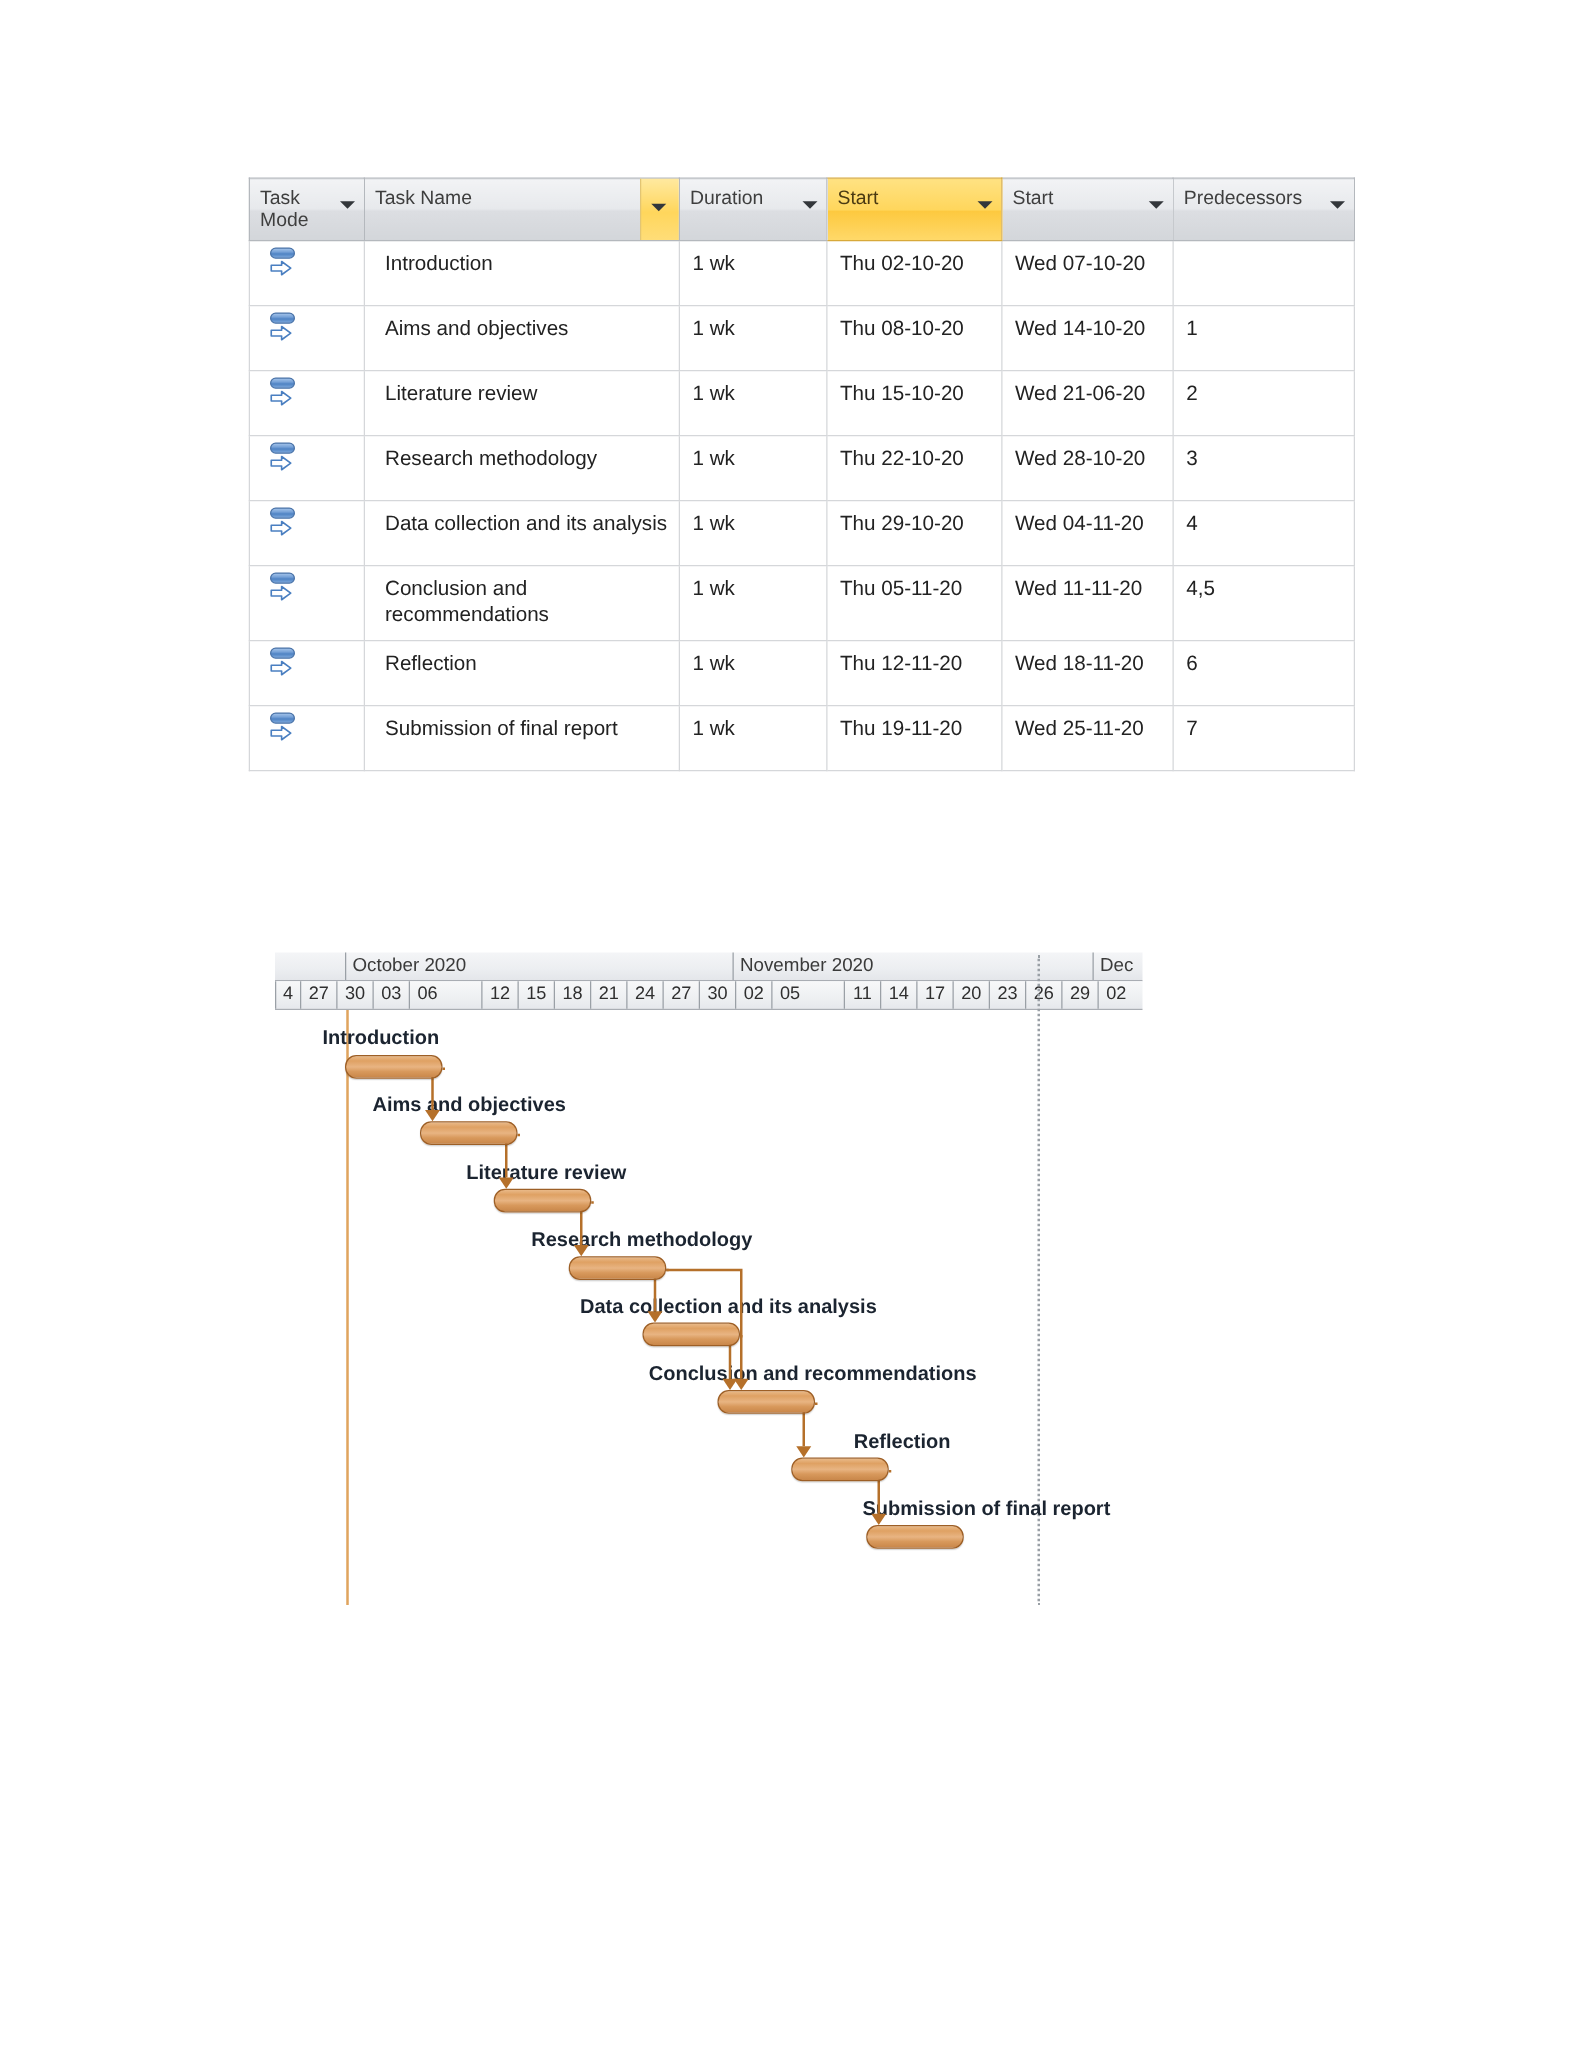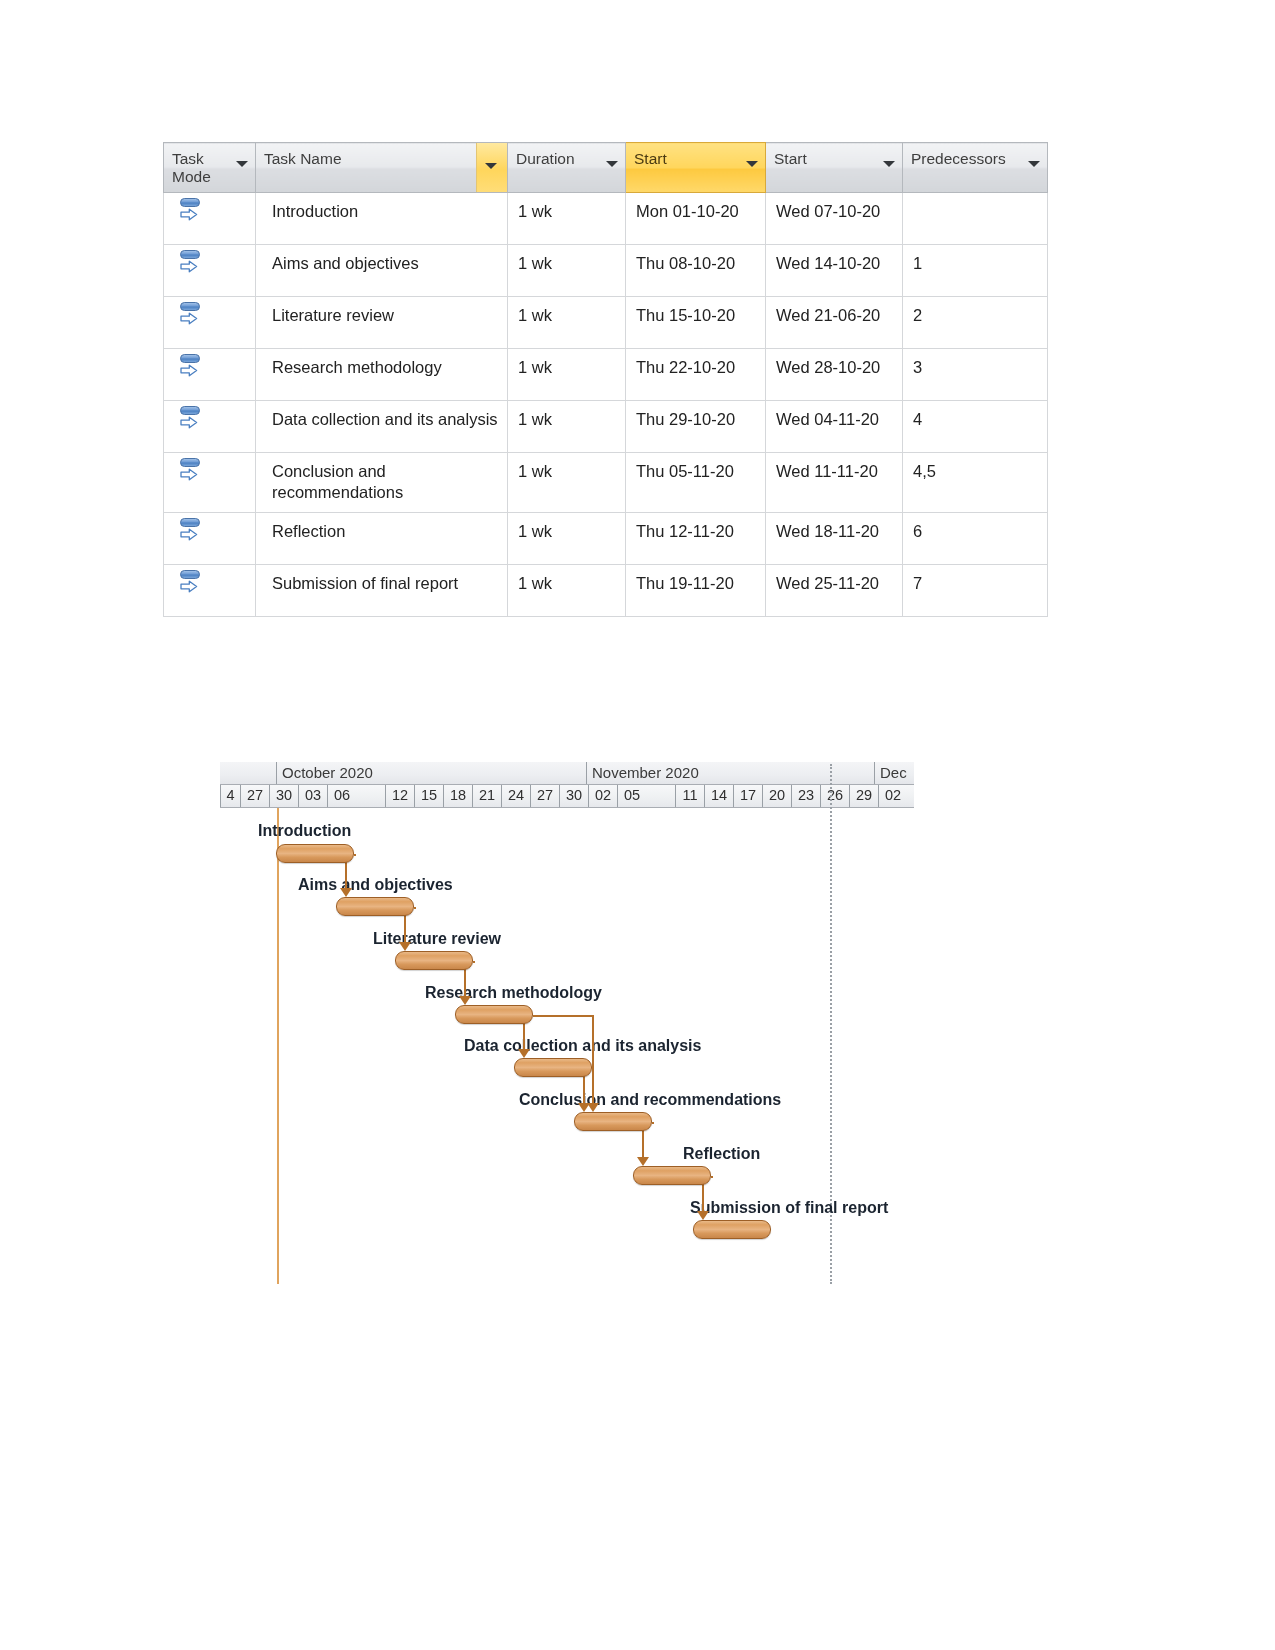--- a/index.html
+++ b/index.html
@@ -5,21 +5,21 @@
   html,body{margin:0;padding:0;}
   body{
     width:1275px;height:1650px;background:#ffffff;
     font-family:"Liberation Sans", sans-serif;
     -webkit-font-smoothing:antialiased;
     position:relative;overflow:hidden;
   }
 
   
   #task-table-wrap{position:absolute;left:163px;top:142px;width:884px;}
-  table.ptable{border-collapse:collapse;width:884px;table-layout:fixed;background:#fff;}
+  table.ptable{border-collapse:collapse;width:884px;table-layout:fixed;background:#fff;margin-left:36px;}
   table.ptable col.c-mode{width:92px;}
   table.ptable col.c-name{width:252px;}
   table.ptable col.c-dur{width:118px;}
   table.ptable col.c-start{width:140px;}
   table.ptable col.c-finish{width:137px;}
   table.ptable col.c-pred{width:145px;}
 
   .ptable thead th{
     background:linear-gradient(to bottom,#f2f3f5 0%,#e7e9ec 48%,#dcdee2 52%,#d3d6da 100%);
     border:1px solid #b4b8bd;
@@ -189,21 +189,21 @@
           <td class="first mode-cell">
             <span class="mode-icon">
               <span class="pinbar"></span>
               <svg class="pinarrow" viewBox="0 0 18 13" xmlns="http://www.w3.org/2000/svg">
                 <path d="M1 4.2 H9.3 V1.2 L16.6 6.5 L9.3 11.8 V8.8 H1 Z" fill="#ffffff" stroke="#4a7fc1" stroke-width="1.3" stroke-linejoin="round"></path>
               </svg>
             </span>
           </td>
           <td class="name-cell"><span>Introduction</span></td>
           <td><span>1 wk</span></td>
-          <td><span>Mon 01-10-20</span></td>
+          <td><span>Thu 02-10-20</span></td>
           <td><span>Wed 07-10-20</span></td>
           <td><span></span></td>
         </tr>
         <tr>
           <td class="first mode-cell">
             <span class="mode-icon">
               <span class="pinbar"></span>
               <svg class="pinarrow" viewBox="0 0 18 13" xmlns="http://www.w3.org/2000/svg">
                 <path d="M1 4.2 H9.3 V1.2 L16.6 6.5 L9.3 11.8 V8.8 H1 Z" fill="#ffffff" stroke="#4a7fc1" stroke-width="1.3" stroke-linejoin="round"></path>
               </svg>

